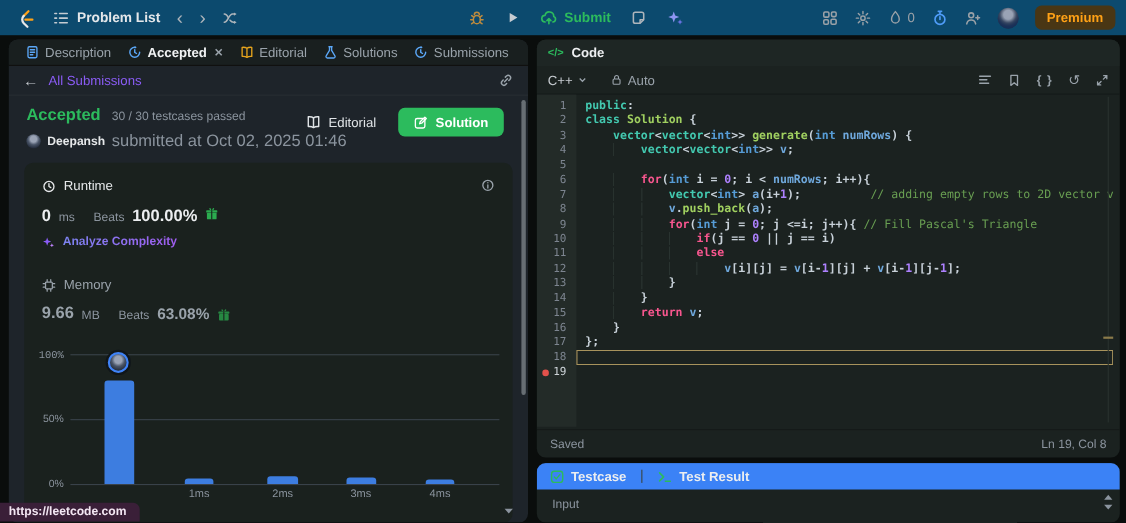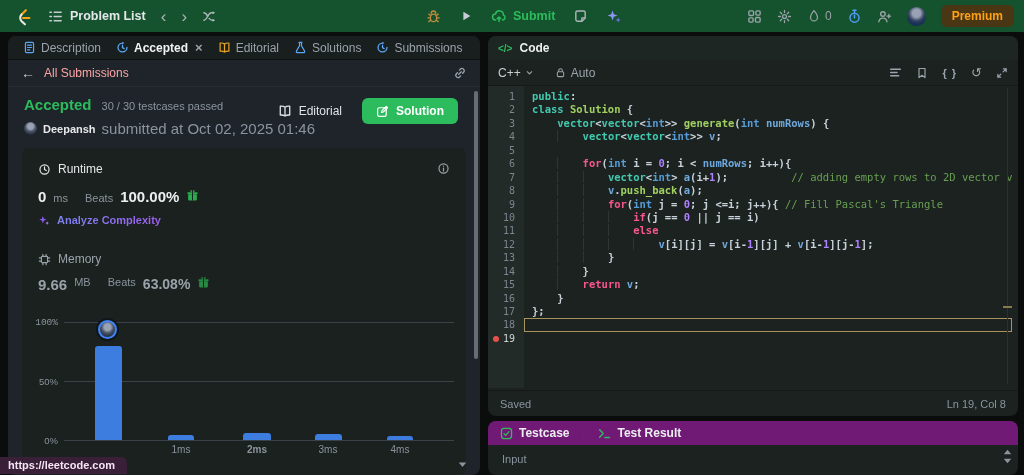--- a/index.html
+++ b/index.html
@@ -2,21 +2,21 @@
 <html><head>
 <meta charset="utf-8">
 <style>
 *{margin:0;padding:0;box-sizing:border-box}
 html,body{width:1024px;height:475px;overflow:hidden}
 body{background:#0a0d0c;font-family:"Liberation Sans",sans-serif;position:relative;color:#c6ccd2}
 .ic{display:inline-flex;align-items:center;justify-content:center;flex:none}
 svg{display:block}
 
 
-.navbar{position:absolute;left:0;top:0;width:1024px;height:32px;background:#14532d}
+.navbar{position:absolute;left:0;top:0;width:1024px;height:32px;background:#0c4a6e}
 .nav-left{position:absolute;left:14px;top:0;height:32px;display:flex;align-items:center;gap:15px}
 .nav-center{position:absolute;left:426px;top:0;height:32px;display:flex;align-items:center;gap:18px}
 .nav-right{position:absolute;right:10px;top:0;height:32px;display:flex;align-items:center;gap:15px}
 .nav-item{display:flex;align-items:center;gap:7px;font-size:12.5px;font-weight:bold;color:#e4e7ea;cursor:pointer}
 .nav-ch{font-size:17px;color:#aeb5bb;line-height:1;cursor:pointer}
 .submit-btn{display:flex;align-items:center;gap:6px;color:#2cbb5d;font-size:12.5px;font-weight:bold;cursor:pointer}
 .streak{display:flex;align-items:center;gap:4px;font-size:12px;color:#9aa1a7}
 .avatar{width:19px;height:19px;border-radius:50%;background:radial-gradient(circle at 50% 34%,#9aa3b5 0 26%,#4a5568 48%,#1f2736 80%);box-shadow:inset 0 -4px 5px #17305c;cursor:pointer}
 .premium-btn{background:#493614;color:#ffa116;font-size:12px;font-weight:bold;padding:4px 11px;border-radius:6px;cursor:pointer}
 
@@ -26,21 +26,21 @@
 .code-panel{left:488px;top:36px;width:530px;height:380px;background:#1b2220}
 .tc-panel{left:488px;top:421px;width:530px;height:54px;background:#1b2220}
 
 
 .tabstrip{height:24px;background:#191f1f;display:flex;align-items:center;padding:0 12px;gap:9px;border-bottom:1px solid #10100f}
 .tab{display:flex;align-items:center;gap:5px;font-size:12px;color:#9aa3ab;cursor:pointer;padding:0 3px}
 .tab.active{color:#f1f3f4;font-weight:bold}
 .tab-close{color:#9aa3ab;font-size:13px;margin-left:2px;cursor:pointer}
 .backrow{height:27px;display:flex;align-items:center;padding:0 13px;gap:9px;border-bottom:1px solid #272e33}
 .backrow .back{font-size:14px;color:#c9ced3;cursor:pointer}
-.backrow .lbl{font-size:12px;color:#fca5a5}
+.backrow .lbl{font-size:12px;color:#8b5cf6}
 .backrow .spacer{flex:1}
 .result-head{position:absolute;left:16px;top:60px}
 .status-line{display:flex;align-items:baseline;gap:10px}
 .status-accepted{color:#2cbb5d;font-size:15px;font-weight:bold}
 .status-sub{color:#8b949e;font-size:11px}
 .user-line{display:flex;align-items:center;gap:6px;margin-top:7px}
 .mini-avatar{width:13px;height:13px;border-radius:50%;background:radial-gradient(circle at 50% 34%,#9aa3b5 0 26%,#4a5568 48%,#1f2736 80%)}
 .user-name{font-size:11px;font-weight:bold;color:#e6e8ea}
 .user-sub{font-size:15px;color:#8b949e}
 .head-buttons{position:absolute;right:22px;top:62px;display:flex;align-items:center;gap:12px}
@@ -51,21 +51,21 @@
 .rt-title{left:16px;top:14px;font-size:12px;font-weight:normal;color:#e6e8ea}
 .info-ic{position:absolute;right:16px;top:14px;cursor:pointer}
 .val-row{left:16px;top:40px;align-items:baseline}
 .big-val{font-size:15px;font-weight:bold;color:#eceef0}
 .val-unit{font-size:11px;color:#8b949e}
 .beats-lbl{font-size:11px;color:#8b949e;margin-left:10px}
 .analyze{left:16px;top:66px;cursor:pointer}
 .analyze span{font-size:11px;font-weight:bold;background:linear-gradient(90deg,#7c83f0,#a05df0);-webkit-background-clip:text;background-clip:text;color:transparent}
 .mem-title{left:16px;top:104px;font-size:12px;color:#9aa3ab}
 .mem-val .big-val,.mem-val .pctv{color:#9aa3ab}
-.mem-val{left:16px;top:128px;align-items:flex-start}
+.mem-val{left:16px;top:128px;align-items:flex-end}
 .pctv{font-size:14px;font-weight:bold;color:#eceef0}
 
 
 .chart{position:absolute;left:0;top:150px;width:444px;height:176px}
 .gridline{position:absolute;height:1px;background:#39424a}
 .ytick{position:absolute;left:0;width:36px;text-align:right;font-size:9.5px;color:#8b949e}
 .xtick{position:absolute;top:146px;width:40px;text-align:center;font-size:10px;color:#8b949e}
 .bar{position:absolute;border-radius:3px 3px 0 0}
 .bar-marker{position:absolute;width:19px;height:19px;border-radius:50%;border:2px solid #3f83f8;background:radial-gradient(circle at 50% 34%,#9aa3b5 0 26%,#4a5568 48%,#1f2736 82%);box-shadow:0 0 0 2px #10161a}
 .lp-scrollbar{position:absolute;right:2px;top:55px;width:4px;height:268px;border-radius:2px;background:#8d949aa8}
@@ -93,21 +93,21 @@
 .ind{white-space:pre}
 .ind-g{box-shadow:inset 1px 0 0 #2c3633}
 .tk-k{color:#f7568e}.tk-t{color:#43c9b0}.tk-b{color:#569cd6}.tk-f{color:#a0d060}
 .tk-v{color:#6fa8dc}.tk-n{color:#ae81ff}.tk-c{color:#699f52;font-weight:normal}.tk-p{color:#c8d1d9}
 .ruler-track{position:absolute;right:10px;top:52px;width:1px;height:296px;background:#2a322f}
 .ruler-mark{position:absolute;right:6px;top:270px;width:9px;height:2px;background:#8a7a4a}
 .statusbar{position:absolute;left:0;bottom:0;width:530px;height:26px;display:flex;align-items:center;padding:0 12px;font-size:11px;color:#8b949e;border-top:1px solid #151a19}
 .statusbar .sp{flex:1}
 
 
-.tc-header{height:24px;display:flex;align-items:center;gap:8px;padding:0 12px;background:#701a75}
+.tc-header{height:24px;display:flex;align-items:center;gap:8px;padding:0 12px;background:#3b82f6}
 .tc-tab{display:flex;align-items:center;gap:6px;font-size:12px;font-weight:bold;color:#eceef0;cursor:pointer}
 .tc-sep{width:1px;height:12px;background:#3a4341;margin:0 6px}
 .tc-input{position:absolute;left:14px;top:32px;font-size:11px;color:#8b949e}
 .tc-scroll{position:absolute;right:6px;top:28px;display:flex;flex-direction:column;gap:3px;color:#8b949e;cursor:pointer}
 
 
 .url-tip{position:absolute;left:0;top:457px;background:#3a1f38;color:#f3e6f3;font-size:11px;font-weight:bold;padding:2px 12px 3px 8px;border-radius:0 6px 0 0}
 </style>
 </head>
 <body>
@@ -386,21 +386,21 @@
         <div class="ytick" style="top: 137px;">0%</div>
         <div class="gridline" style="top: 83px; left: 42px; width: 390px;"></div>
         <div class="ytick" style="top: 78px;">50%</div>
         <div class="gridline" style="top: 24px; left: 42px; width: 390px;"></div>
         <div class="ytick" style="top: 19px; font-family: Liberation Mono, monospace;">100%</div>
         <div class="bar" style="left: 72.5px; width: 27px; top: 47.6px; height: 94.4px; background: rgb(61, 125, 224);"></div>
         <div class="bar-marker" style="left: 76px; top: 21.6px;"></div>
         <div class="bar" style="left: 146px; width: 26px; top: 137.28px; height: 4.72px; background: rgb(61, 125, 224);"></div>
         <div class="xtick" style="left: 139px;">1ms</div>
         <div class="bar" style="left: 221px; width: 28px; top: 134.92px; height: 7.08px; background: rgb(61, 125, 224);"></div>
-        <div class="xtick" style="left: 215px; font-weight: bold;">2ms</div>
+        <div class="xtick" style="left: 215px;">2ms</div>
         <div class="bar" style="left: 292.5px; width: 27px; top: 136.1px; height: 5.9px; background: rgb(61, 125, 224);"></div>
         <div class="xtick" style="left: 286px;">3ms</div>
         <div class="bar" style="left: 365px; width: 26px; top: 138.46px; height: 3.54px; background: rgb(61, 125, 224);"></div>
         <div class="xtick" style="left: 358px;">4ms</div>
       </div>
   </div>
 
   <div class="lp-scrollbar"></div>
   <span class="ic lp-downarrow">
     <svg width="11" height="9" viewBox="0 0 16 12">

